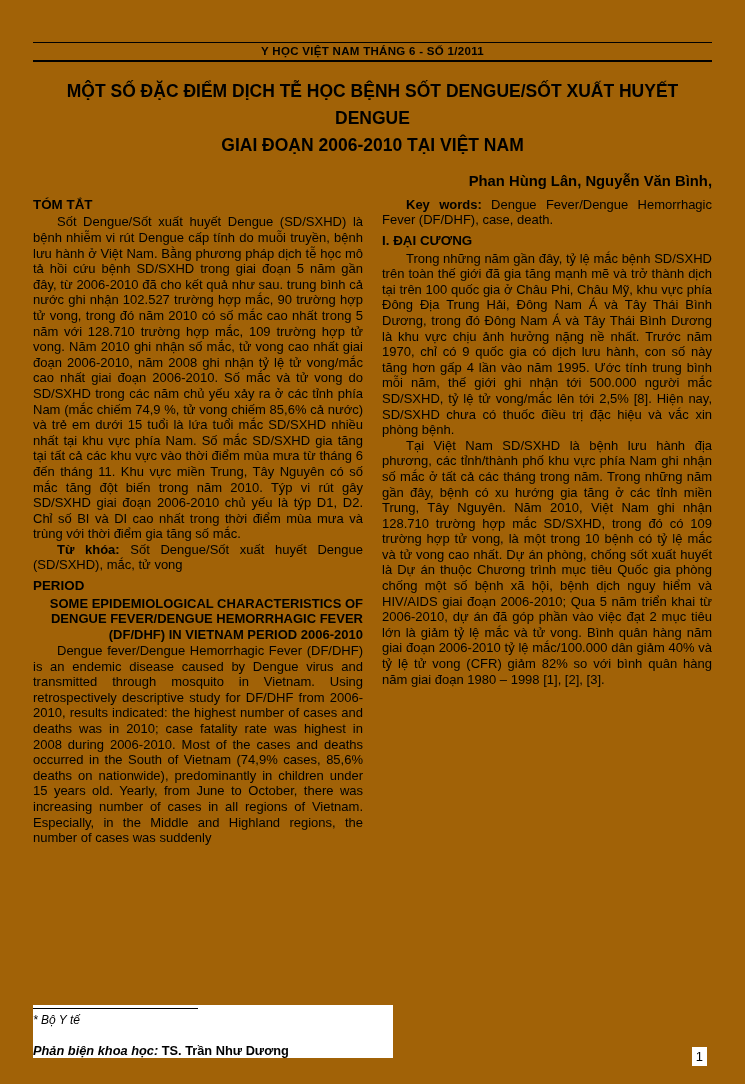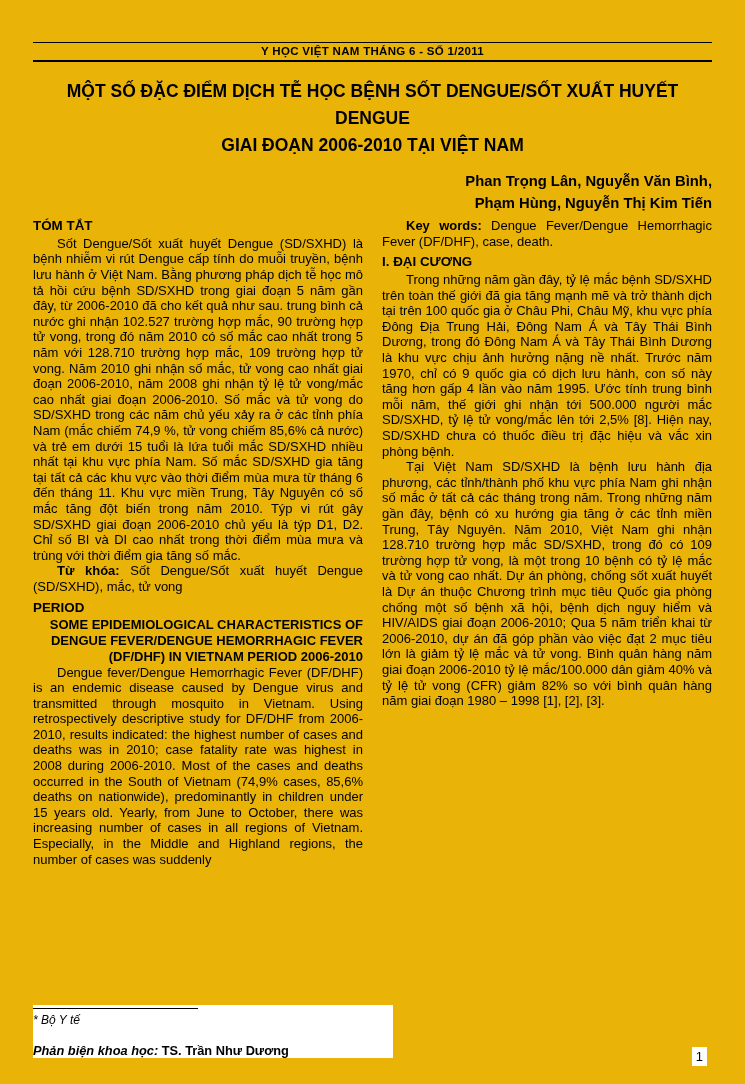--- a/index.html
+++ b/index.html
@@ -1,20 +1,20 @@
 <!DOCTYPE html>
 <html><head>
 <meta charset="utf-8">
 <style>
   * { margin:0; padding:0; box-sizing:border-box; }
   html,body { background:#ffffff; }
   .page {
     position:relative;
     width:745px; height:1084px;
-    background:#eab308;
+    background:#a16207;
     color:#000000;
     font-family:"Liberation Sans", sans-serif;
     padding:42px 33px 0 33px;
     overflow:hidden;
   }
   .header-band {
     border-top:1.5px solid #000;
     border-bottom:2px solid #000;
     text-align:center;
     font-weight:bold;
@@ -94,22 +94,21 @@
   <div class="header-band">
     <span>Y HỌC VIỆT NAM THÁNG 6 - SỐ 1/2011</span>
   </div>
 
   <div class="title">
     <div>MỘT SỐ ĐẶC ĐIỂM DỊCH TỄ HỌC BỆNH SỐT DENGUE/SỐT XUẤT HUYẾT DENGUE</div>
     <div>GIAI ĐOẠN 2006-2010 TẠI VIỆT NAM</div>
   </div>
 
   <div class="authors">
-    <div>Phan Trọng Lân, Nguyễn Văn Bình,</div>
-    <div>Phạm Hùng, Nguyễn Thị Kim Tiến</div>
+    <div>Phan Hùng Lân, Nguyễn Văn Bình,</div>
   </div>
 
   <div class="columns">
 
     <div class="col">
       <div class="sec-heading first">TÓM TẮT</div>
       <p class="indent">Sốt Dengue/Sốt xuất huyết Dengue (SD/SXHD) là bệnh nhiễm vi rút Dengue cấp tính do muỗi truyền, bệnh lưu hành ở Việt Nam. Bằng phương pháp dịch tễ học mô tả hồi cứu bệnh SD/SXHD trong giai đoạn 5 năm gần đây, từ 2006-2010 đã cho kết quả như sau. trung bình cả nước ghi nhận 102.527 trường hợp mắc, 90 trường hợp tử vong, trong đó năm 2010 có số mắc cao nhất trong 5 năm với 128.710 trường hợp mắc, 109 trường hợp tử vong. Năm 2010 ghi nhận số mắc, tử vong cao nhất giai đoạn 2006-2010, năm 2008 ghi nhận tỷ lệ tử vong/mắc cao nhất giai đoạn 2006-2010. Số mắc và tử vong do SD/SXHD trong các năm chủ yếu xảy ra ở các tỉnh phía Nam (mắc chiếm 74,9 %, tử vong chiếm 85,6% cả nước) và trẻ em dưới 15 tuổi là lứa tuổi mắc SD/SXHD nhiều nhất tại khu vực phía Nam. Số mắc SD/SXHD gia tăng tại tất cả các khu vực vào thời điểm mùa mưa từ tháng 6 đến tháng 11. Khu vực miền Trung, Tây Nguyên có số mắc tăng đột biến trong năm 2010. Týp vi rút gây SD/SXHD giai đoạn 2006-2010 chủ yếu là týp D1, D2. Chỉ số BI và DI cao nhất trong thời điểm mùa mưa và trùng với thời điểm gia tăng số mắc.</p>
       <p class="indent"><span class="bi">Từ khóa:</span> <span>Sốt Dengue/Sốt xuất huyết Dengue (SD/SXHD), mắc, tử vong</span></p>
       <div class="sec-heading">PERIOD</div>
       <div class="subheading">SOME EPIDEMIOLOGICAL CHARACTERISTICS OF DENGUE FEVER/DENGUE HEMORRHAGIC FEVER (DF/DHF) IN VIETNAM PERIOD 2006-2010</div>

